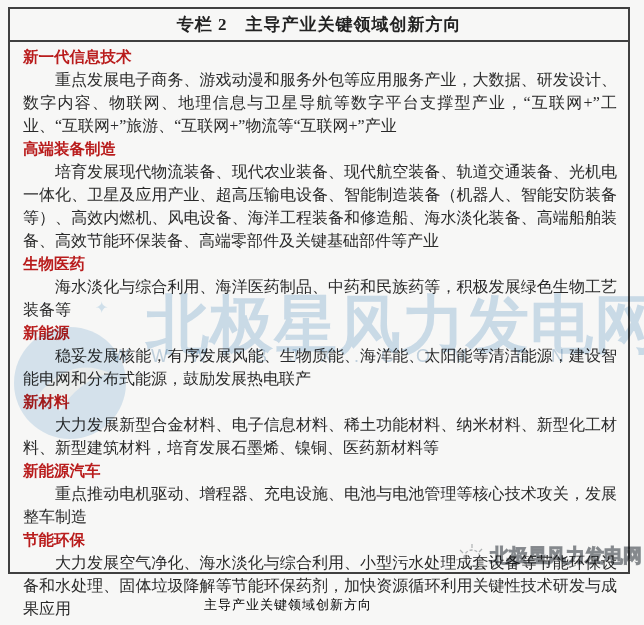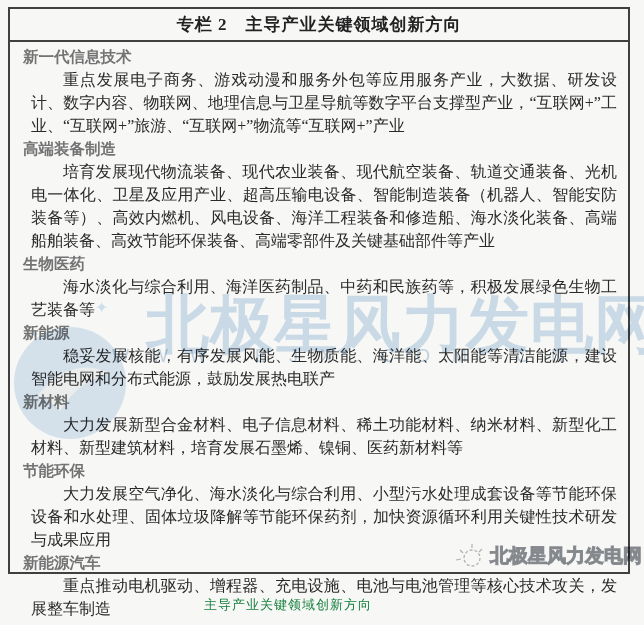--- a/index.html
+++ b/index.html
@@ -30,37 +30,36 @@
   }
   .box-content {
     padding:3px 11px 0 13px;
     font-size:16px;
     line-height:23px;
     color:#2a2a2a;
     text-align:justify;
   }
   .section-heading {
     font-weight:bold;
-    color:#737373;
+    color:#b91c1c;
     font-family:"Liberation Sans","DejaVu Sans",sans-serif;
     font-size:15.5px;
   }
   .section-body {
     text-indent:2em;
-    margin-left:8px;
   }
 
   
   .caption {
     position:absolute;
     left:0; top:596px; width:576px;
     text-align:center;
     font-family:"Liberation Sans","DejaVu Sans",sans-serif;
     font-size:13px;
-    color:#15803d;
+    color:#000000;
     letter-spacing:1px;
   }
 
   
   .watermark-layer {
     position:absolute; inset:0;
     overflow:hidden;
     pointer-events:none;
   }
   .wm-center-text {
@@ -140,27 +139,27 @@
       <div class="section-heading">新能源</div>
       <div class="section-body">稳妥发展核能，有序发展风能、生物质能、海洋能、太阳能等清洁能源，建设智能电网和分布式能源，鼓励发展热电联产</div>
     </div>
 
     <div class="section">
       <div class="section-heading">新材料</div>
       <div class="section-body">大力发展新型合金材料、电子信息材料、稀土功能材料、纳米材料、新型化工材料、新型建筑材料，培育发展石墨烯、镍铜、医药新材料等</div>
     </div>
 
     <div class="section">
-      <div class="section-heading">节能环保</div>
-      <div class="section-body">大力发展空气净化、海水淡化与综合利用、小型污水处理成套设备等节能环保设备和水处理、固体垃圾降解等节能环保药剂，加快资源循环利用关键性技术研发与成果应用</div>
+      <div class="section-heading">新能源汽车</div>
+      <div class="section-body">重点推动电机驱动、增程器、充电设施、电池与电池管理等核心技术攻关，发展整车制造</div>
     </div>
 
     <div class="section">
-      <div class="section-heading">新能源汽车</div>
-      <div class="section-body">重点推动电机驱动、增程器、充电设施、电池与电池管理等核心技术攻关，发展整车制造</div>
+      <div class="section-heading">节能环保</div>
+      <div class="section-body">大力发展空气净化、海水淡化与综合利用、小型污水处理成套设备等节能环保设备和水处理、固体垃圾降解等节能环保药剂，加快资源循环利用关键性技术研发与成果应用</div>
     </div>
 
   </div>
 </div>
 
 <div class="caption">主导产业关键领域创新方向</div>
 
 <div class="watermark-layer">
 
   <svg class="wm-logo" width="130" height="130" viewBox="0 0 130 130">

